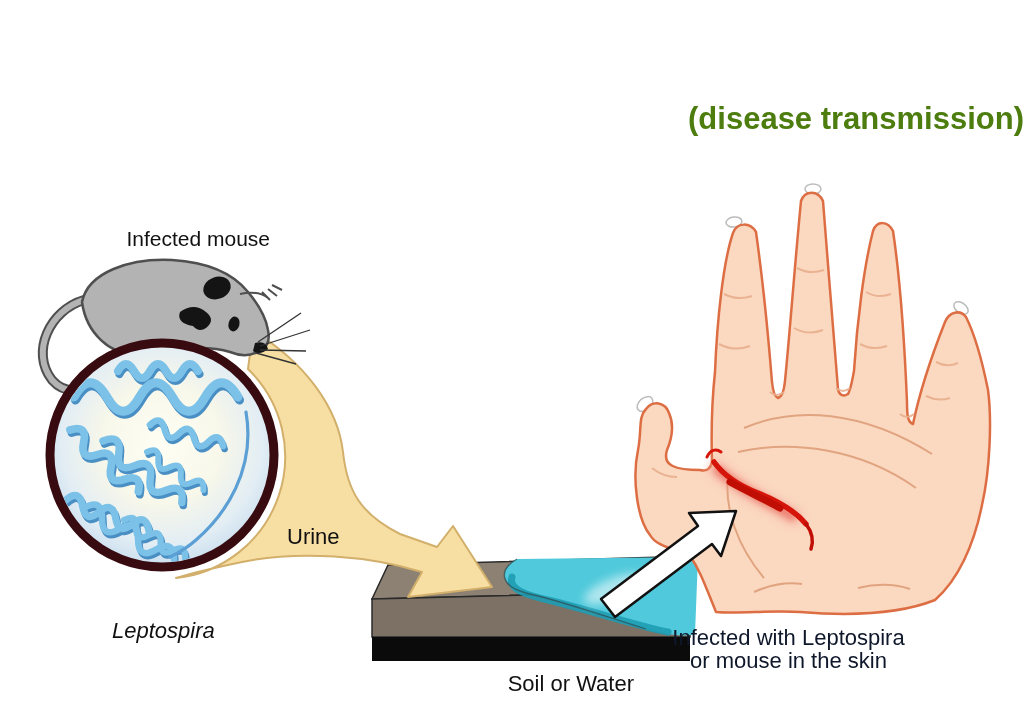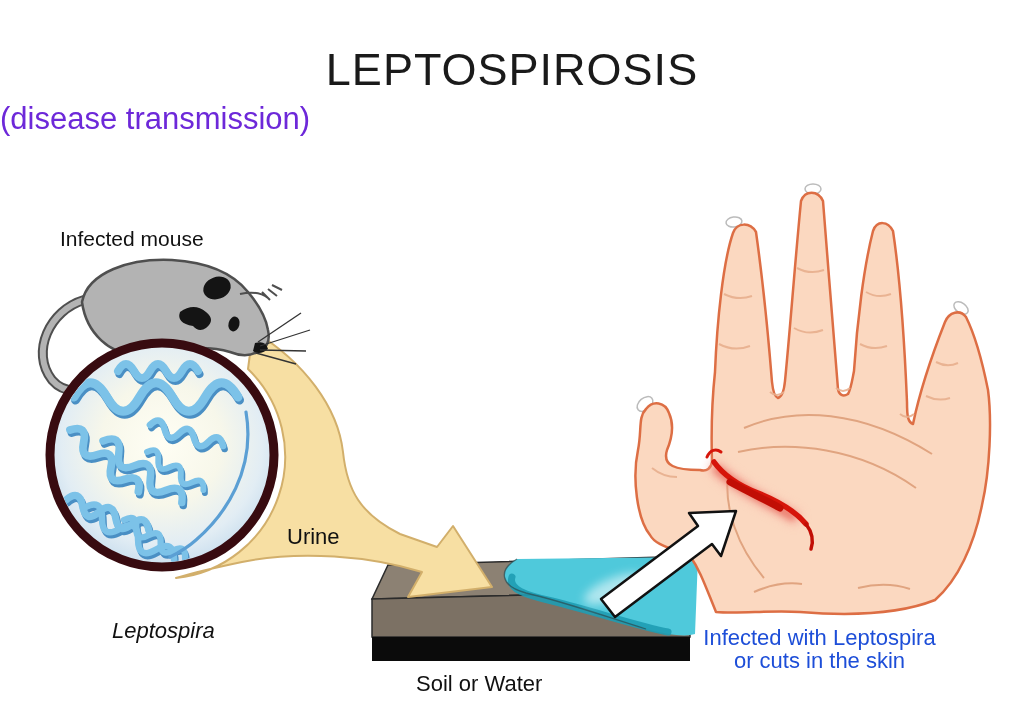--- a/index.html
+++ b/index.html
@@ -6,40 +6,39 @@
   .stage{
     position:relative;width:1024px;height:714px;background:#ffffff;overflow:hidden;
     font-family:"Liberation Sans",sans-serif;
   }
   .stage svg{position:absolute;left:0;top:0;}
   .title{
     position:absolute;top:44px;left:0;width:1024px;text-align:center;
     font-size:45px;letter-spacing:1px;color:#1a1a1a;font-weight:400;
   }
   .subtitle{
-    position:absolute;top:101px;left:0;width:1024px;text-align:left;
-    font-size:31px;color:#6d28d9;font-weight:400;
+    position:absolute;top:101px;left:0;width:1024px;text-align:right;
+    font-size:31px;color:#4d7c0f;font-weight:700;
   }
   .lbl{position:absolute;color:#111;font-size:22px;white-space:nowrap;}
-  .lbl-mouse{top:227px;left:60px;width:210px;text-align:left;font-size:21px;}
+  .lbl-mouse{top:227px;left:60px;width:210px;text-align:right;font-size:21px;}
   .lbl-urine{top:496px;left:287px;margin-top:28px;}
   .lbl-lepto{top:618px;left:112px;font-style:italic;}
-  .lbl-soil{top:671px;left:416px;width:200px;text-align:left;}
+  .lbl-soil{top:671px;left:434px;width:200px;text-align:right;}
   .caption{
-    position:absolute;top:626px;left:687px;width:265px;text-align:center;
-    color:#1d4ed8;font-size:22px;line-height:23px;
+    position:absolute;top:626px;left:656px;width:265px;text-align:center;
+    color:#0f172a;font-size:22px;line-height:23px;
   }
   .caption span{display:block;}
 </style>
 </head>
 <body>
 
 <div class="stage">
 
-  <div class="title">LEPTOSPIROSIS</div>
   <div class="subtitle">(disease transmission)</div>
 
   <svg width="1024" height="714" viewBox="0 0 1024 714">
     <defs>
       <radialGradient id="lensGrad" cx="50%" cy="45%" r="60%">
         <stop offset="0%" stop-color="#FFFEF4"></stop>
         <stop offset="45%" stop-color="#F7F7EA"></stop>
         <stop offset="75%" stop-color="#E2EDF4"></stop>
         <stop offset="100%" stop-color="#BFD8EC"></stop>
       </radialGradient>
@@ -195,16 +194,16 @@
 
     <path d="M 601,599 L 698,526 L 689,513 L 736,511 L 721,556 L 712,544 L 615,617 Z" fill="#ffffff" stroke="#111111" stroke-width="2.5" stroke-linejoin="round"></path>
   </svg>
 
   <div class="lbl lbl-mouse">Infected mouse</div>
   <div class="lbl lbl-urine">Urine</div>
   <div class="lbl lbl-lepto">Leptospira</div>
   <div class="lbl lbl-soil">Soil or Water</div>
   <div class="caption">
     <span>Infected with Leptospira</span>
-    <span>or cuts in the skin</span>
+    <span>or mouse in the skin</span>
   </div>
 
 </div>
 
 </body></html>

